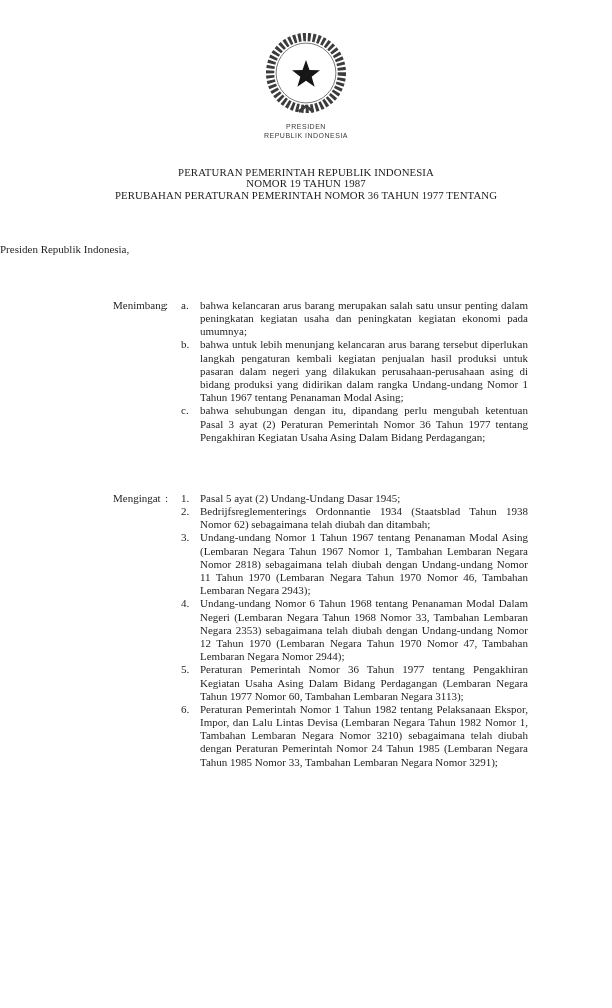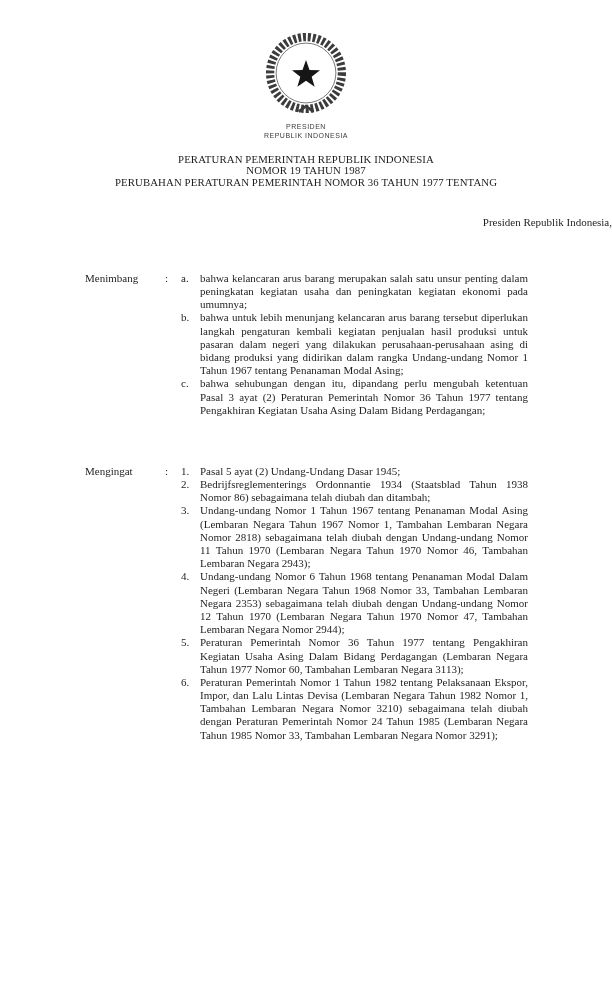--- a/index.html
+++ b/index.html
@@ -18,43 +18,43 @@
   .org {
     margin-top: 3px;
     text-align: center;
     font-family: "Liberation Sans", sans-serif;
     font-size: 7px;
     line-height: 1.35;
     letter-spacing: 0.5px;
     color: #3a3a3a;
   }
   .title-block {
-    margin-top: 13px;
+    margin-top: 26px;
     text-align: center;
     font-size: 10.8px;
     line-height: 1.05;
     letter-spacing: 0.1px;
     color: #1c1c1c;
   }
   .salutation {
-    margin-top: 28px;
-    text-align: right;
+    margin-top: 42px;
+    text-align: left;
     font-size: 11px;
   }
   .clause {
     display: grid;
     grid-template-columns: 80px 16px 1fr;
     align-items: start;
     padding: 0 84px 0 85px;
     font-size: 11px;
     line-height: 1.2;
   }
   .clause-menimbang { margin-top: 44px; }
   .clause-mengingat { margin-top: 48px; }
-  .clabel { white-space: nowrap; }
+  .clabel { white-space: nowrap; margin-left: 28px; }
   .ccolon { text-align: left; }
   .citem {
     display: grid;
     grid-template-columns: 19px 1fr;
     align-items: start;
   }
   .marker { }
   .itext { text-align: justify; text-justify: inter-word; }
 </style>
 </head>
@@ -105,21 +105,21 @@
   <div class="clause clause-mengingat">
     <div class="clabel">Mengingat</div>
     <div class="ccolon">:</div>
     <div class="citems">
       <div class="citem">
         <span class="marker">1.</span>
         <span class="itext">Pasal 5 ayat (2) Undang-Undang Dasar 1945;</span>
       </div>
       <div class="citem">
         <span class="marker">2.</span>
-        <span class="itext">Bedrijfsreglementerings Ordonnantie 1934 (Staatsblad Tahun 1938 Nomor 86) sebagaimana telah diubah dan ditambah;</span>
+        <span class="itext">Bedrijfsreglementerings Ordonnantie 1934 (Staatsblad Tahun 1938 Nomor 62) sebagaimana telah diubah dan ditambah;</span>
       </div>
       <div class="citem">
         <span class="marker">3.</span>
         <span class="itext">Undang-undang Nomor 1 Tahun 1967 tentang Penanaman Modal Asing (Lembaran Negara Tahun 1967 Nomor 1, Tambahan Lembaran Negara Nomor 2818) sebagaimana telah diubah dengan Undang-undang Nomor 11 Tahun 1970 (Lembaran Negara Tahun 1970 Nomor 46, Tambahan Lembaran Negara 2943);</span>
       </div>
       <div class="citem">
         <span class="marker">4.</span>
         <span class="itext">Undang-undang Nomor 6 Tahun 1968 tentang Penanaman Modal Dalam Negeri (Lembaran Negara Tahun 1968 Nomor 33, Tambahan Lembaran Negara 2353) sebagaimana telah diubah dengan Undang-undang Nomor 12 Tahun 1970 (Lembaran Negara Tahun 1970 Nomor 47, Tambahan Lembaran Negara Nomor 2944);</span>
       </div>
       <div class="citem">

